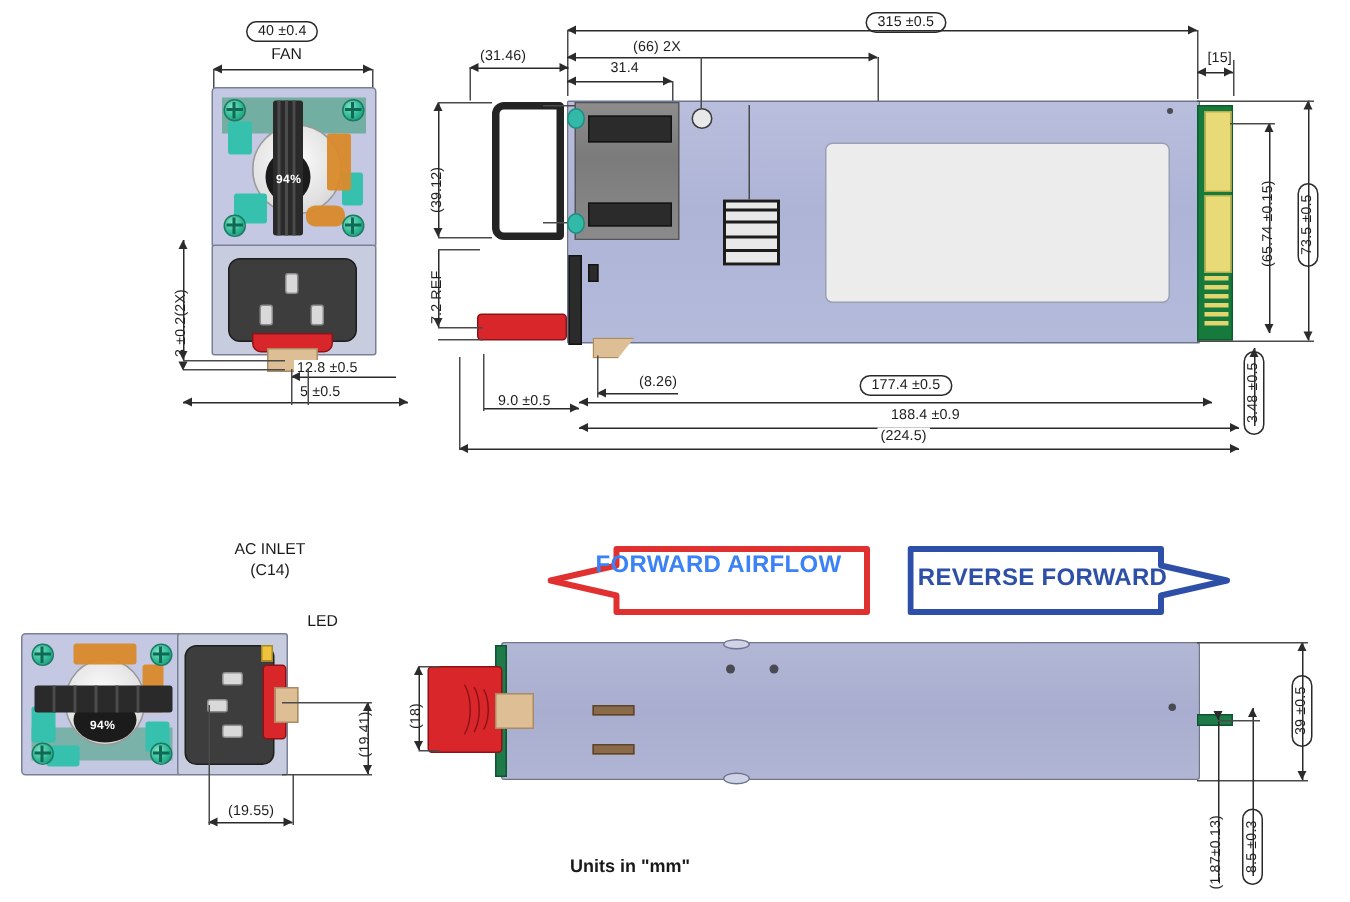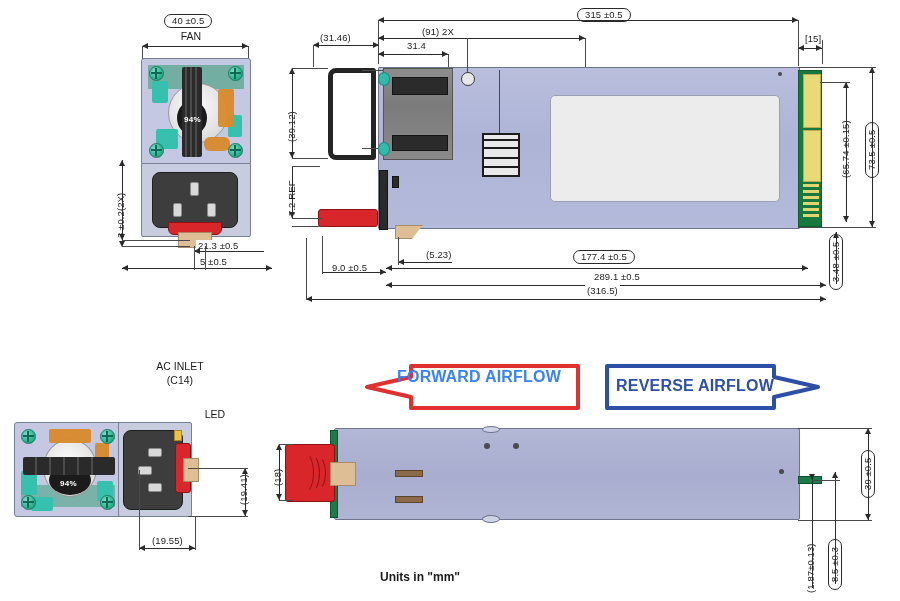--- a/index.html
+++ b/index.html
@@ -115,21 +115,21 @@
     font-family:"Liberation Sans", sans-serif;
   }
 </style>
 </head>
 <body>
 
 <div class="stage">
 
   <div class="abs" style="left:0;top:0;width:285px;height:290px;">
 
-    <div class="dim boxed" style="left:164px;top:14px;">40 ±0.5</div>
+    <div class="dim boxed" style="left:164px;top:14px;">40 ±0.4</div>
     <div class="lbl" style="left:166px;top:30px;width:50px;">FAN</div>
 
     <div class="hline" style="left:142px;top:46px;width:106px;"></div>
     <div class="arrL" style="left:142px;top:43px;"></div>
     <div class="arrR" style="left:242px;top:43px;"></div>
     <div class="vline thin" style="left:142px;top:46px;height:14px;"></div>
     <div class="vline thin" style="left:248px;top:46px;height:14px;"></div>
 
     <div class="fanbox" style="left:141px;top:58px;width:108px;height:106px;">
       <div class="fan-inner">
@@ -163,21 +163,21 @@
     <div class="tan" style="left:178px;top:232px;width:32px;height:14px;"></div>
 
     <div class="dim rot90" style="left:115px;top:238px;">3 ±0.2(2X)</div>
     <div class="vline" style="left:122px;top:160px;height:80px;"></div>
     <div class="arrU" style="left:119px;top:160px;"></div>
     <div class="arrD" style="left:119px;top:234px;"></div>
     <div class="hline thin" style="left:122px;top:240px;width:68px;"></div>
     <div class="hline thin" style="left:122px;top:246px;width:68px;"></div>
     <div class="arrD" style="left:119px;top:241px;"></div>
 
-    <div class="dim plain" style="left:196px;top:240px;">21.3 ±0.5</div>
+    <div class="dim plain" style="left:196px;top:240px;">12.8 ±0.5</div>
     <div class="hline" style="left:194px;top:251px;width:70px;"></div>
     <div class="arrL" style="left:194px;top:248px;"></div>
 
     <div class="dim plain" style="left:198px;top:256px;">5 ±0.5</div>
     <div class="hline" style="left:122px;top:268px;width:150px;"></div>
     <div class="arrL" style="left:122px;top:265px;"></div>
     <div class="arrR" style="left:266px;top:265px;"></div>
     <div class="vline thin" style="left:194px;top:246px;height:24px;"></div>
     <div class="vline thin" style="left:205px;top:246px;height:24px;"></div>
   </div>
@@ -190,21 +190,21 @@
     <div class="arrR" style="left:792px;top:17px;"></div>
     <div class="vline thin" style="left:378px;top:20px;height:44px;"></div>
     <div class="vline thin" style="left:798px;top:20px;height:46px;"></div>
 
     <div class="dim plain" style="left:803px;top:33px;">[15]</div>
     <div class="hline" style="left:798px;top:48px;width:24px;"></div>
     <div class="arrL" style="left:798px;top:45px;"></div>
     <div class="arrR" style="left:816px;top:45px;"></div>
     <div class="vline thin" style="left:822px;top:40px;height:24px;"></div>
 
-    <div class="dim plain" style="left:420px;top:26px;">(91) 2X</div>
+    <div class="dim plain" style="left:420px;top:26px;">(66) 2X</div>
     <div class="hline" style="left:378px;top:38px;width:108px;"></div>
     <div class="hline" style="left:486px;top:38px;width:99px;"></div>
     <div class="arrL" style="left:378px;top:35px;"></div>
     <div class="arrR" style="left:579px;top:35px;"></div>
     <div class="vline thin" style="left:585px;top:38px;height:32px;"></div>
 
     <div class="dim plain" style="left:318px;top:32px;">(31.46)</div>
     <div class="hline" style="left:313px;top:45px;width:66px;"></div>
     <div class="arrL" style="left:313px;top:42px;"></div>
     <div class="arrR" style="left:373px;top:42px;"></div>
@@ -286,36 +286,36 @@
 
     <div class="dim boxed rot90" style="left:829px;top:290px;">3.48 ±0.5</div>
     <div class="vline" style="left:836px;top:232px;height:52px;"></div>
     <div class="arrU" style="left:833px;top:232px;"></div>
 
     <div class="dim plain" style="left:330px;top:262px;">9.0 ±0.5</div>
     <div class="hline" style="left:322px;top:272px;width:64px;"></div>
     <div class="arrR" style="left:380px;top:269px;"></div>
     <div class="vline thin" style="left:322px;top:236px;height:38px;"></div>
 
-    <div class="dim plain" style="left:424px;top:249px;">(5.23)</div>
+    <div class="dim plain" style="left:424px;top:249px;">(8.26)</div>
     <div class="hline" style="left:398px;top:262px;width:54px;"></div>
     <div class="arrL" style="left:398px;top:259px;"></div>
     <div class="vline thin" style="left:398px;top:237px;height:28px;"></div>
 
     <div class="dim boxed" style="left:573px;top:250px;">177.4 ±0.5</div>
     <div class="hline" style="left:386px;top:268px;width:422px;"></div>
     <div class="arrL" style="left:386px;top:265px;"></div>
     <div class="arrR" style="left:802px;top:265px;"></div>
 
-    <div class="dim plain" style="left:592px;top:271px;">289.1 ±0.5</div>
+    <div class="dim plain" style="left:592px;top:271px;">188.4 ±0.9</div>
     <div class="hline" style="left:386px;top:285px;width:440px;"></div>
     <div class="arrL" style="left:386px;top:282px;"></div>
     <div class="arrR" style="left:820px;top:282px;"></div>
 
-    <div class="dim plain" style="left:585px;top:285px;">(316.5)</div>
+    <div class="dim plain" style="left:585px;top:285px;">(224.5)</div>
     <div class="hline" style="left:306px;top:299px;width:520px;"></div>
     <div class="arrL" style="left:306px;top:296px;"></div>
     <div class="arrR" style="left:820px;top:296px;"></div>
     <div class="vline thin" style="left:306px;top:238px;height:62px;"></div>
   </div>
 
   <div class="abs" style="left:0;top:350px;width:285px;height:251px;">
     <div class="lbl" style="left:140px;top:10px;width:80px;">AC INLET</div>
     <div class="lbl" style="left:140px;top:24px;width:80px;">(C14)</div>
     <div class="lbl" style="left:195px;top:58px;width:40px;">LED</div>
@@ -373,21 +373,21 @@
     <svg width="215" height="46" viewBox="0 0 215 46">
       <polygon points="46,2 213,2 213,44 46,44 46,33 2,23 46,13" fill="#ffffff" stroke="#e0302f" stroke-width="4" stroke-linejoin="round"></polygon>
     </svg>
     <div class="flowtxt" style="left:14px;top:4px;width:200px;color:#3b82f6;">FORWARD AIRFLOW</div>
   </div>
 
   <div class="flowwrap" style="left:605px;top:364px;width:215px;height:46px;">
     <svg width="215" height="46" viewBox="0 0 215 46">
       <polygon points="2,2 169,2 169,13 213,23 169,33 169,44 2,44" fill="#ffffff" stroke="#2e4fa8" stroke-width="4" stroke-linejoin="round"></polygon>
     </svg>
-    <div class="flowtxt" style="left:-10px;top:13px;width:200px;color:#2e4fa8;">REVERSE AIRFLOW</div>
+    <div class="flowtxt" style="left:-10px;top:13px;width:200px;color:#2e4fa8;">REVERSE FORWARD</div>
   </div>
 
   <div class="abs" style="left:0;top:350px;width:900px;height:251px;">
 
     <div class="psu-side" style="left:334px;top:78px;width:464px;height:90px;"></div>
     <div class="greentab" style="left:330px;top:80px;width:6px;height:86px;"></div>
 
     <div class="red-conn" style="left:285px;top:94px;width:48px;height:56px;"></div>
     <div class="red-arc" style="left:294px;top:102px;width:18px;height:40px;border-color:transparent #8d1216 transparent transparent;"></div>
     <div class="red-arc" style="left:302px;top:104px;width:16px;height:36px;border-color:transparent #8d1216 transparent transparent;"></div>

